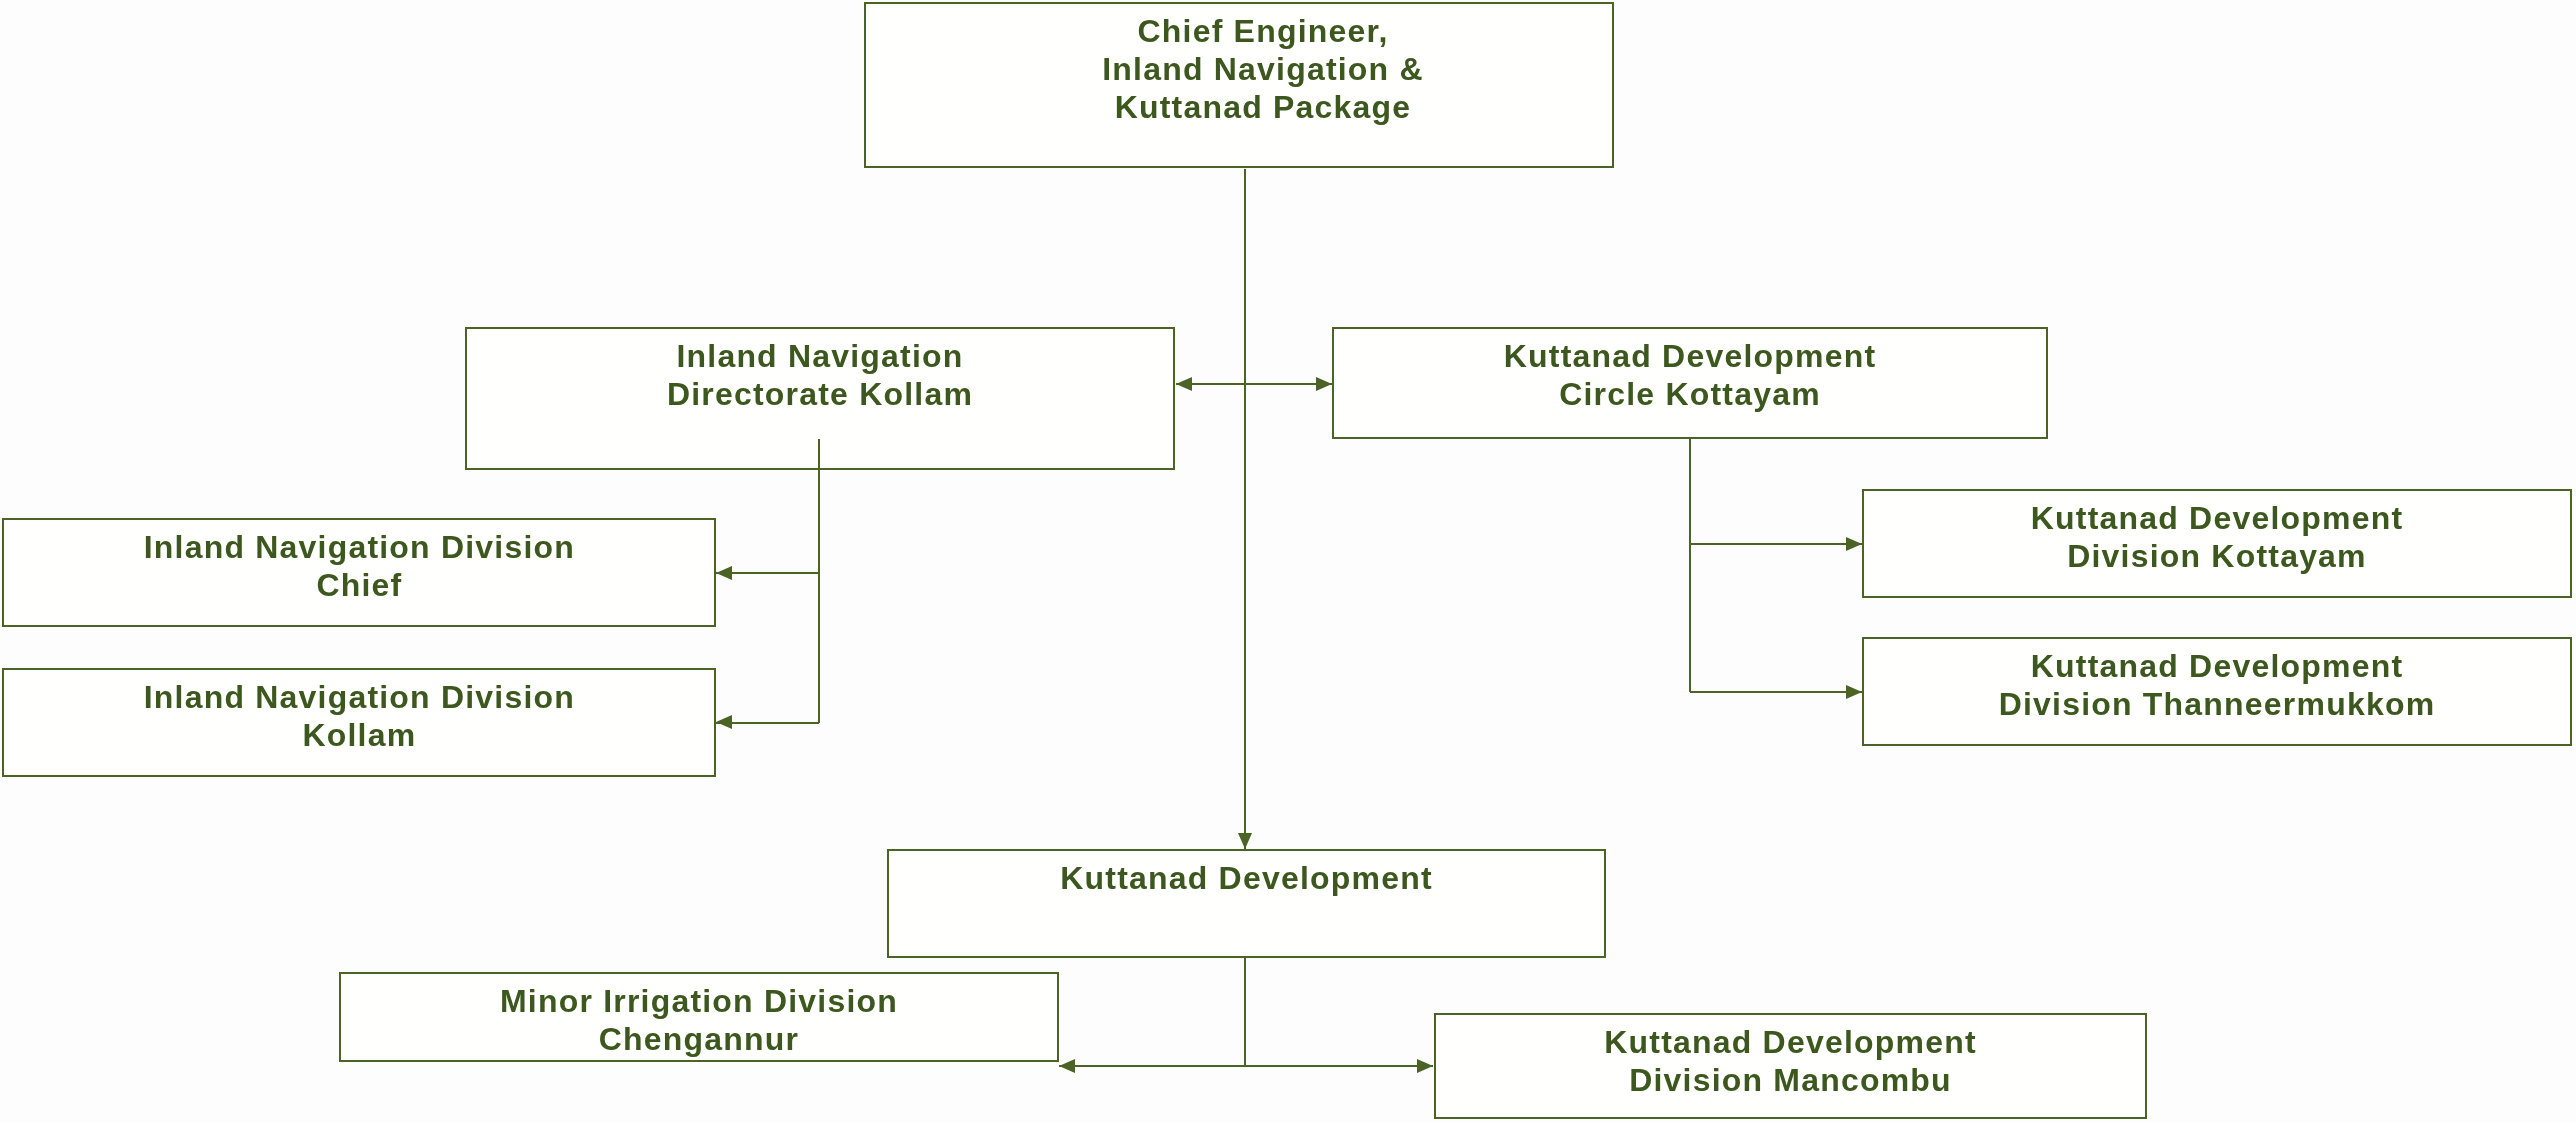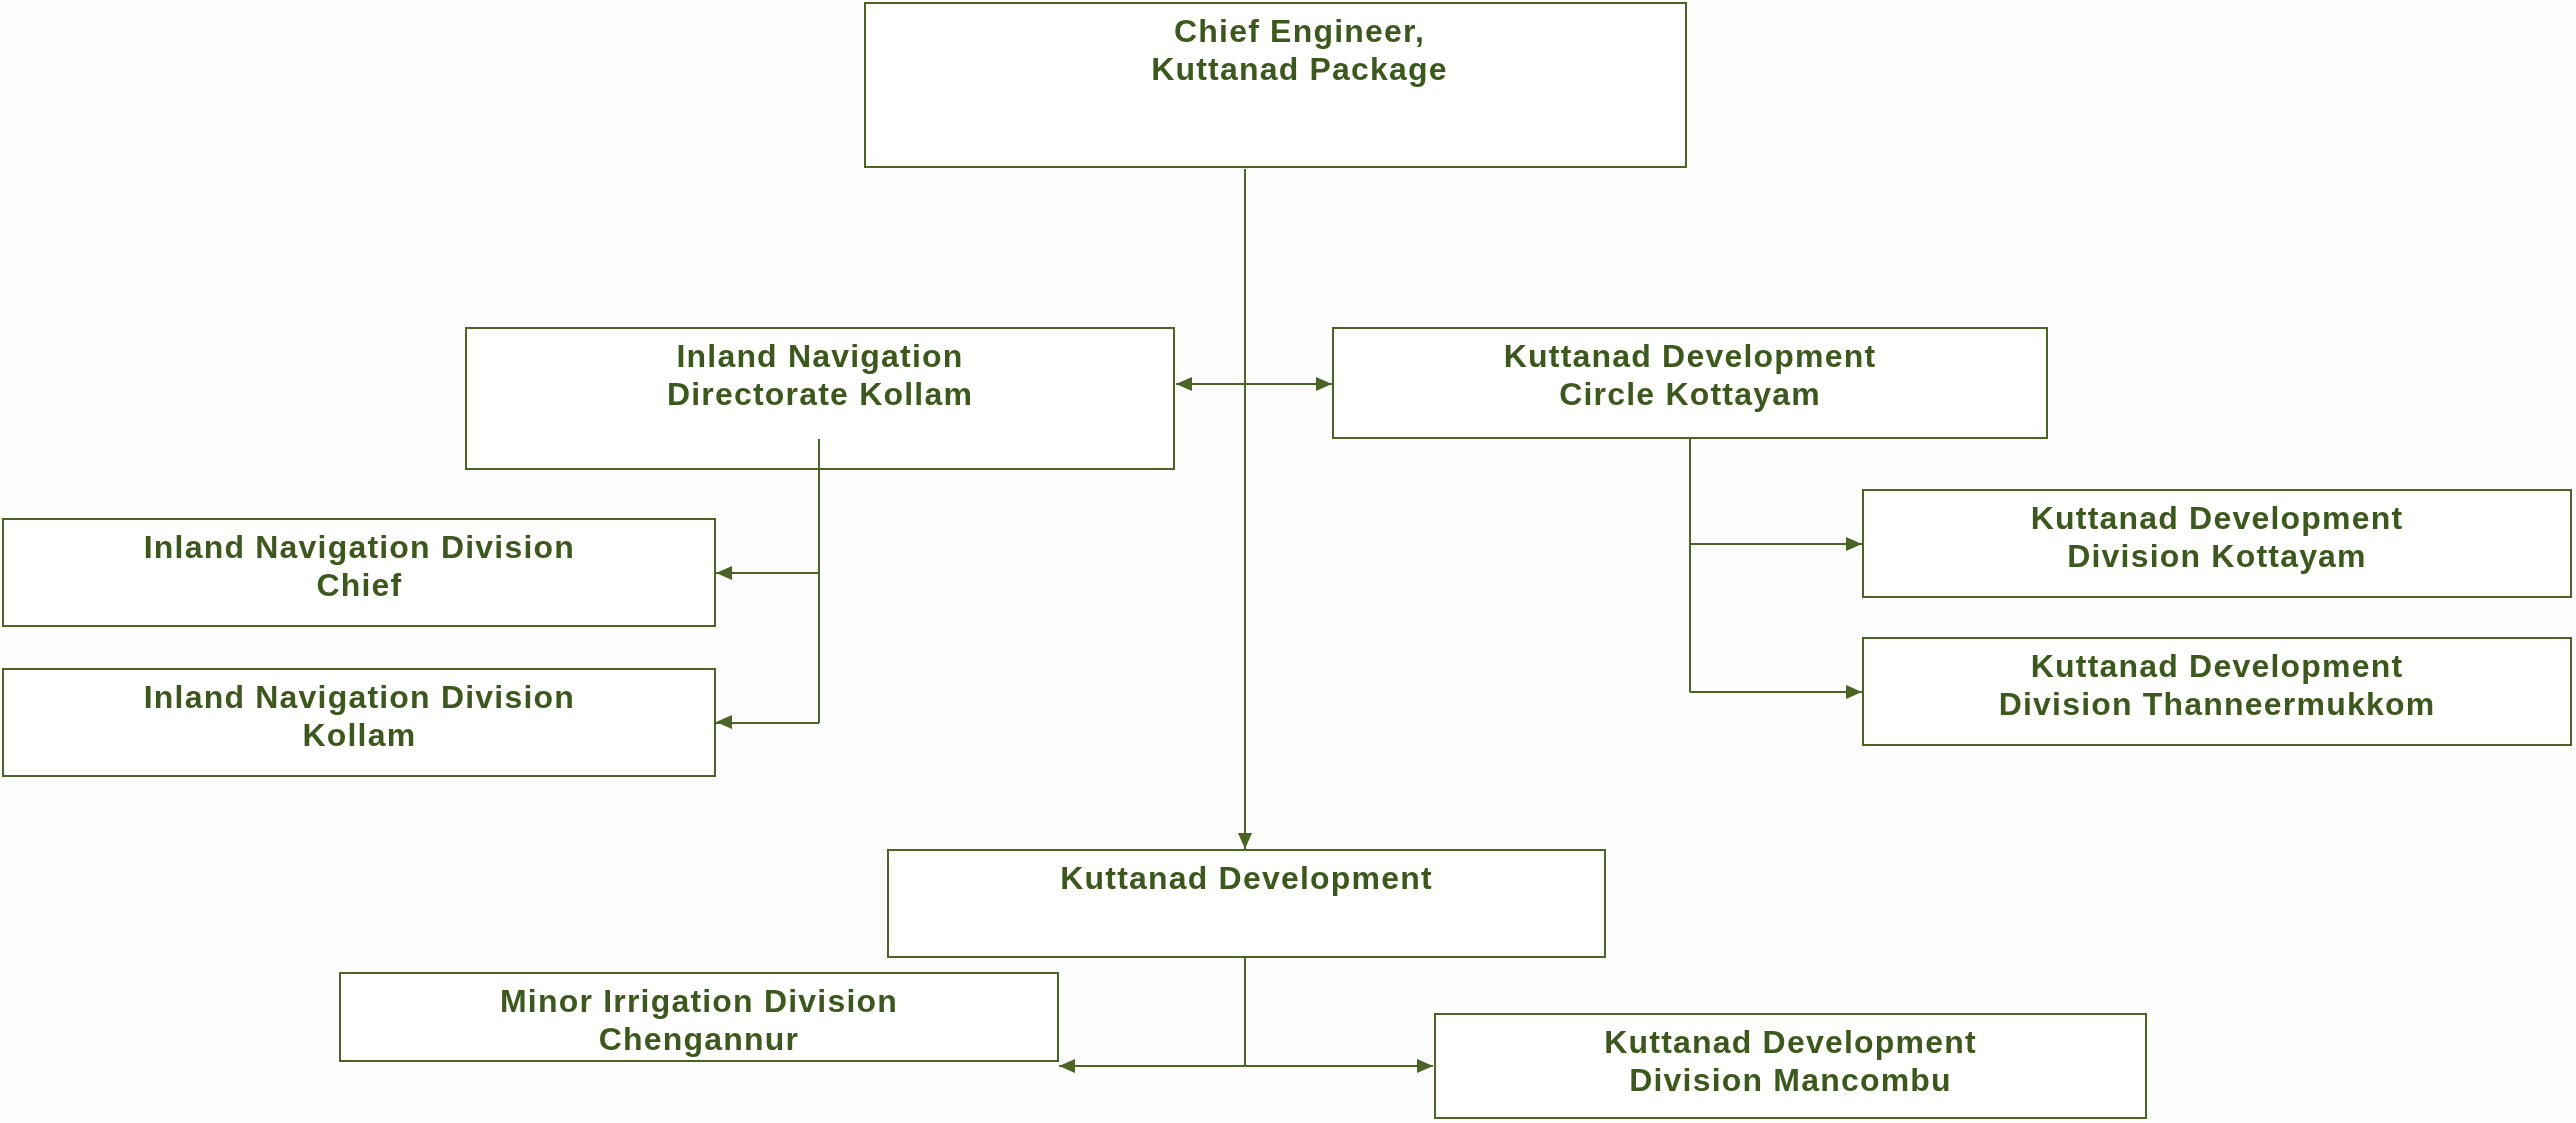--- a/index.html
+++ b/index.html
@@ -57,22 +57,23 @@
   .arrow-down{
     border-left:7.3px solid transparent;
     border-right:7.3px solid transparent;
     border-top:16px solid var(--line-color);
   }
 </style>
 </head>
 <body>
 
 <div id="canvas" style="width: 2576px; height: 1123px;">
-    <div class="node" style="left: 864px; top: 2.4px; width: 823px; height: 166px; padding-left: 48px;">
+    <div class="node" style="left: 864px; top: 2.4px; width: 750px; height: 166px; padding-left: 48px;">
       <div class="node-line">Chief Engineer,</div>
+      <div class="node-line">Inland Navigation &amp;</div>
       <div class="node-line">Kuttanad Package</div>
     </div>
     <div class="node" style="left: 465px; top: 327px; width: 710px; height: 143px;">
       <div class="node-line">Inland Navigation</div>
       <div class="node-line">Directorate Kollam</div>
     </div>
     <div class="node" style="left: 1332px; top: 327px; width: 716px; height: 112px;">
       <div class="node-line">Kuttanad Development</div>
       <div class="node-line">Circle Kottayam</div>
     </div>

